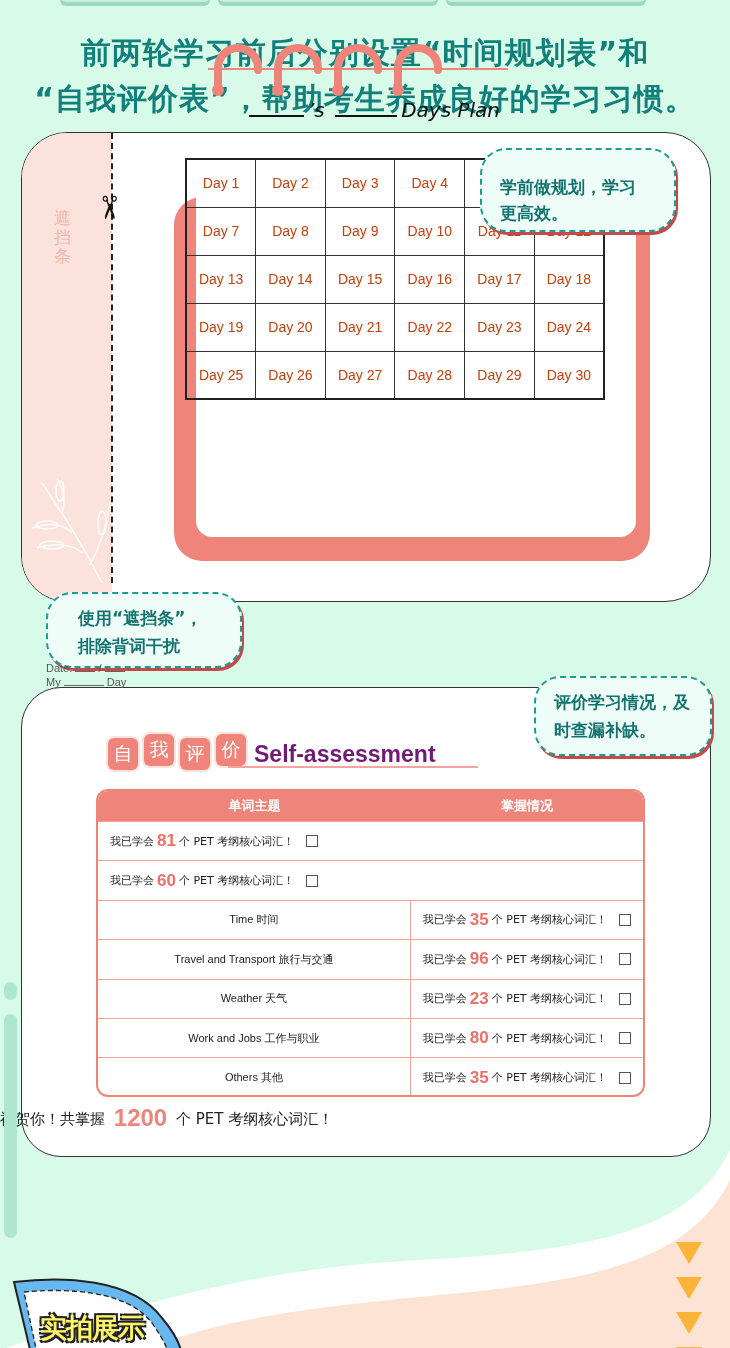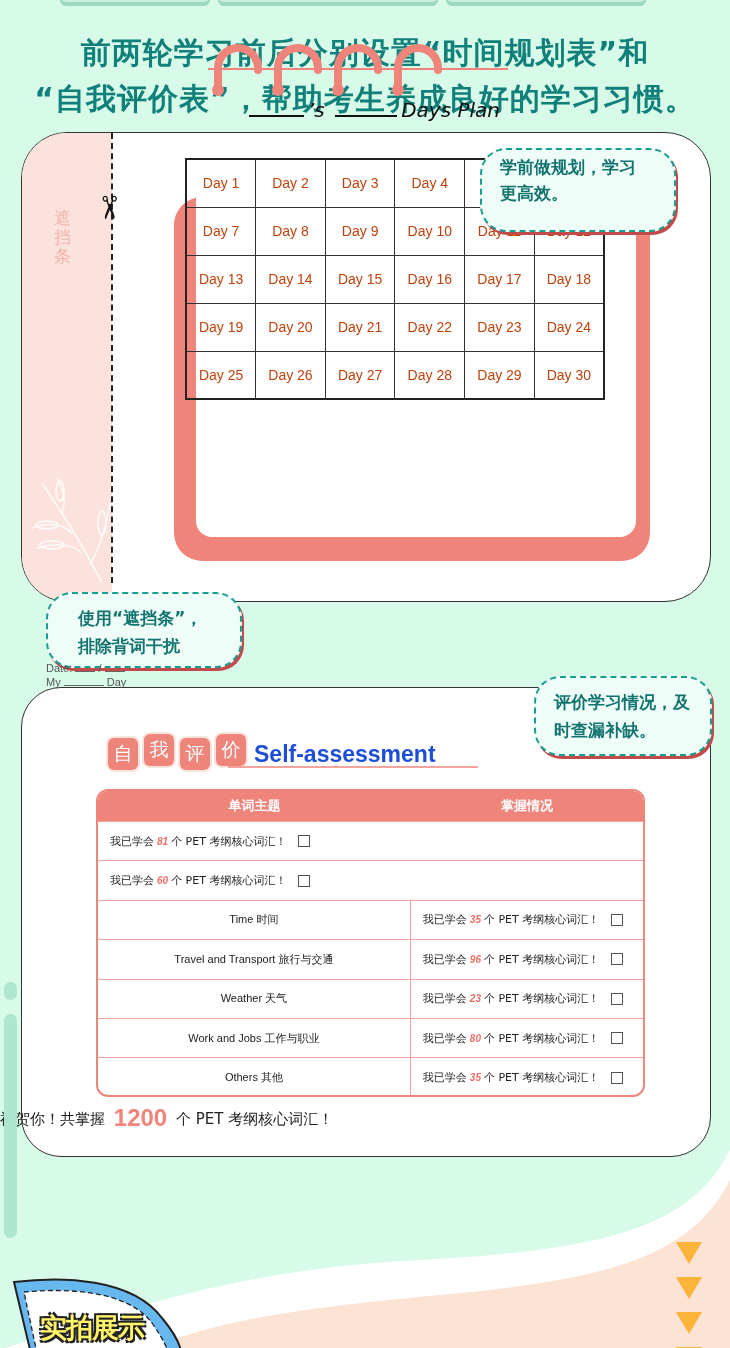--- a/index.html
+++ b/index.html
@@ -29,45 +29,45 @@
   .rings { left: 208px; top: 40px; width: 300px; height: 60px; }
   .plan-title { left: 245px; top: 98px; font-size: 20px; font-style: italic; color:#111; white-space: nowrap; }
   .plan-title .blank { display:inline-block; width: 60px; border-bottom: 2px solid #111; margin: 0 4px; height: 16px; }
 
   table.days { position:absolute; left: 185px; top: 158px; width: 420px; height: 240px; border-collapse: collapse; border: 2px solid #222; }
   table.days td { border: 1.5px solid #333; text-align:center; font-family: "Liberation Sans", sans-serif; font-size: 14px; color:#c2410c; width: 70px; height: 48px; }
 
   
   .bubble { background: #effdf9; border: 2px dashed #1a9e8f; border-radius: 26px; color: #12736f;
     font-weight: bold; box-shadow: 2px 3px 0 #c24a4a; }
-  .bubble1 { left: 480px; top: 148px; width: 196px; height: 84px; padding: 4px 18px; font-size: 17px; line-height: 26px; }
+  .bubble1 { left: 480px; top: 148px; width: 196px; height: 84px; padding: 24px 18px; font-size: 17px; line-height: 26px; }
   .bubble2 { left: 46px; top: 592px; width: 196px; height: 76px; padding: 10px 30px; font-size: 17px; line-height: 28px; }
   .bubble3 { left: 534px; top: 676px; width: 178px; height: 80px; padding: 10px 18px; font-size: 17px; line-height: 28px; }
 
   
   .card2 { left: 21px; top: 687px; width: 690px; height: 470px; background:#fff; border: 1.5px solid #333; border-radius: 40px; }
   .date-lines { left: 46px; top: 661px; font-family: "Liberation Sans", sans-serif; font-size: 11px; color:#555; line-height: 14px; }
   .date-lines .u { display:inline-block; border-bottom: 1px solid #666; height: 9px; }
 
   .sa-title { left: 108px; top: 734px; height: 40px; display:flex; align-items:center; }
   .sa-char { width: 30px; height: 32px; background: #ef847a; color:#fff; border-radius: 6px; font-size: 19px;
     display:flex; align-items:center; justify-content:center; margin-right: 6px; box-shadow: 0 0 0 2px #fde4df; }
   .sa-char:nth-child(2), .sa-char:nth-child(4) { transform: translateY(-4px); }
-  .sa-en { color:#1d4ed8; font-family: "Liberation Sans", sans-serif; font-weight: bold; font-size: 23px; margin-left: 2px; }
+  .sa-en { color:#701a75; font-family: "Liberation Sans", sans-serif; font-weight: bold; font-size: 23px; margin-left: 2px; }
   .sa-underline { left: 228px; top: 766px; width: 250px; height: 2px; background:#f3a49c; }
 
   .assess { left: 96px; top: 789px; width: 549px; height: 308px; border: 2px solid #ef847a; border-radius: 12px; overflow: hidden; background:#fff; }
   .assess-head { height: 30px; background:#ef847a; color:#fff; font-size: 13px; font-weight: bold; display:flex; }
   .assess-head div { display:flex; align-items:center; justify-content:center; }
   .col1 { width: 314px; }
   .col2 { width: 233px; }
   .assess-row { height: 39.4px; display:flex; border-top: 1px solid #f3a49c; font-size: 11px; color:#222; }
   .assess-row .col1 { display:flex; align-items:center; justify-content:center; border-right: 1px solid #f3a49c; font-family: "Liberation Sans", sans-serif; }
   .assess-row .col2 { display:flex; align-items:center; padding-left: 12px; white-space: nowrap; }
-  .num { color:#ef6f67; font-family: "Liberation Sans", sans-serif; font-weight:bold; font-size: 10px; margin: 0 3px; font-style: italic; }
+  .num { color:#ef6f67; font-family: "Liberation Sans", sans-serif; font-weight:bold; font-size: 17px; margin: 0 3px; }
   .cb { width: 12px; height: 12px; border: 1.3px solid #555; margin-left: 12px; display:inline-block; }
 
   .congrats { left: 0; top: 1104px; width: 644px; text-align:left; font-size: 15px; color:#222; }
   .congrats .big { color:#ef847a; font-family: "Liberation Sans", sans-serif; font-weight: bold; font-size: 24px; margin: 0 4px; vertical-align: -2px; }
 
   .scroll-dot { left: 4px; top: 982px; width: 13px; height: 18px; background:#aee6cf; border-radius: 7px; }
   .scroll-track { left: 4px; top: 1014px; width: 13px; height: 224px; background:#aee6cf; border-radius: 7px; }
 
   .bottom-bg { left: 0; top: 1150px; width: 730px; height: 198px; }
   .arrows { left: 676px; top: 1242px; width: 30px; }

